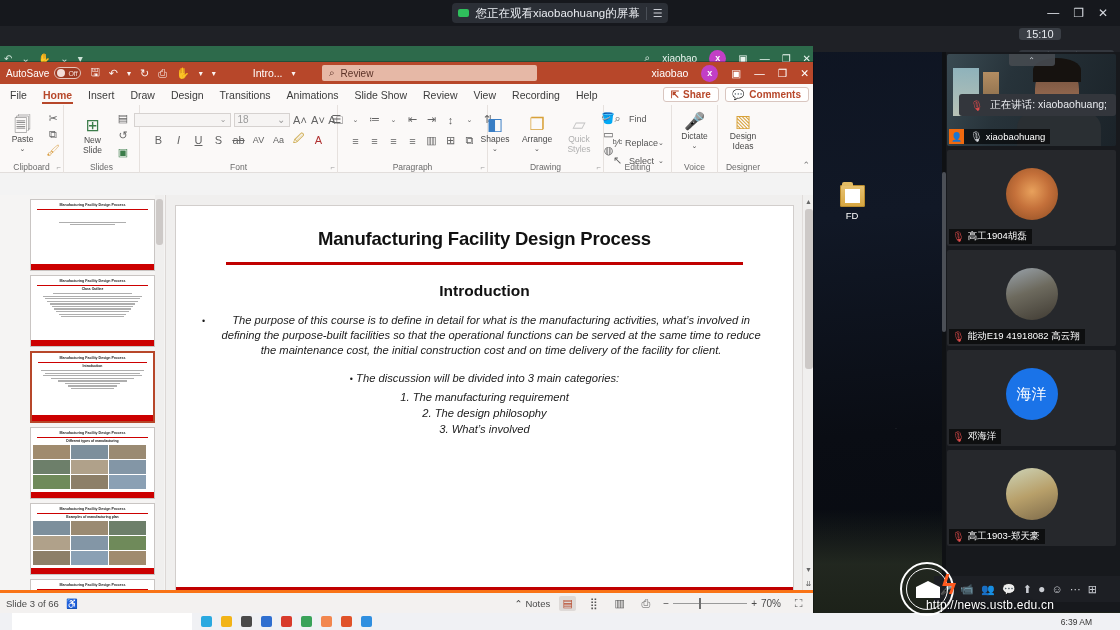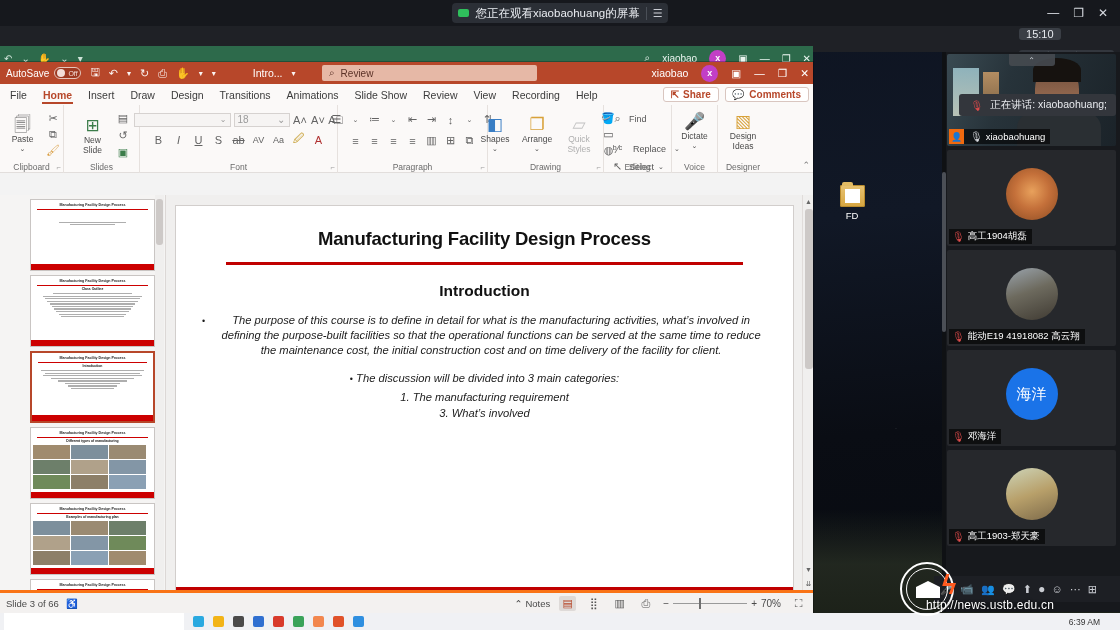--- a/index.html
+++ b/index.html
@@ -265,21 +265,21 @@
   }
   #wm-seal .inner{ width:42px;height:42px;border-radius:50%;border:1px solid #fff; position:relative;}
   #wm-seal .gate{ position:absolute; left:9px; top:12px; width:24px; height:17px; background:#fff;
       clip-path:polygon(0 35%,50% 0,100% 35%,100% 100%,0 100%);}
   #wm-flame{ position:absolute; left:44px; top:12px; font-size:27px; color:#ff5a1f; font-weight:bold; line-height:27px;}
   #wm-url{ position:absolute; left:28px; bottom:6px; font-size:12px; letter-spacing:.2px;
       text-shadow:0 0 3px rgba(0,0,0,.9);}
   
   #taskbar{
     position:absolute; left:0; bottom:0; width:1120px; height:17px; background:#f0f1f4;
-    display:flex; align-items:center; padding:0 4px; gap:9px;
+    display:flex; align-items:center; padding:0 12px; gap:9px;
   }
   #taskbar .tb-ic{ width:11px; height:11px; border-radius:2px;}
   #taskbar .clock{ margin-left:auto; font-size:8.5px; color:#333; padding-right:16px;}
   #taskbar .tb-left{ width:180px; height:17px; background:#ffffff;}
 </style>
 </head>
 <body>
 
 <div id="desktop">
   <div class="ground"></div>
@@ -543,21 +543,21 @@
       </div>
       <span class="glabel">Drawing</span>
       <span class="dl">⌐</span>
     </div>
 
     <div class="rgroup" style="width:68px;align-items:flex-start;padding-left:6px">
       <div class="rrow" style="margin-top:4px;gap:4px">
         <span class="smic">⌕</span>
         <span style="font-size:9px">Find</span>
       </div>
-      <div class="rrow" style="margin-top:15px;gap:8px">
+      <div class="rrow" style="margin-top:9px;gap:0">
         <span class="smic">ᵇ⁄ᶜ</span>
         <span style="font-size:9px">Replace</span>
         <span style="font-size:7px">⌄</span>
       </div>
       <div class="rrow" style="margin-top:3px;gap:4px">
         <span class="smic">↖</span>
         <span style="font-size:9px">Select</span>
         <span style="font-size:7px">⌄</span>
       </div>
       <span class="glabel">Editing</span>
@@ -683,20 +683,21 @@
           <div style="display:flex;gap:10px;align-items:flex-start;">
             <span style="font-style:normal;font-size:9px;line-height:16px;">•</span>
             <span class="para" style="flex:1">The purpose of this course is to define in detail for what is the manufacturing activities, what’s involved in defining the purpose-built facilities so that the operational functions can be served at the same time to reduce the maintenance cost, the initial construction cost and on time delivery of the facility for client.</span>
           </div>
           <div class="c2">
             <span style="font-style:normal;font-size:9px;">•</span>
             <span>The discussion will be divided into 3 main categories:</span>
           </div>
           <ol>
             <li>1.  The manufacturing requirement</li>
+            <li>2.  The design philosophy</li>
             <li>3.  What’s involved</li>
           </ol>
         </div>
         <div class="footer">
           <span>Global Engineering Initiative for International Education (GEIFIE)</span>
         </div>
       </div>
 
       <div class="side-arrow">›</div>
 

